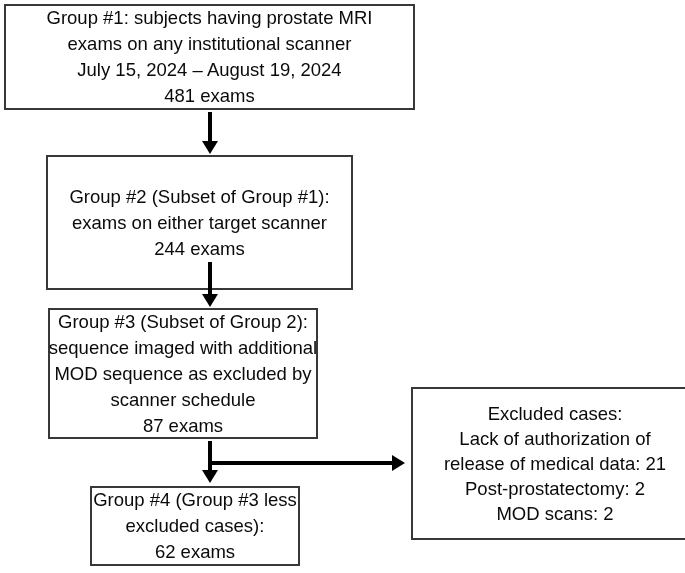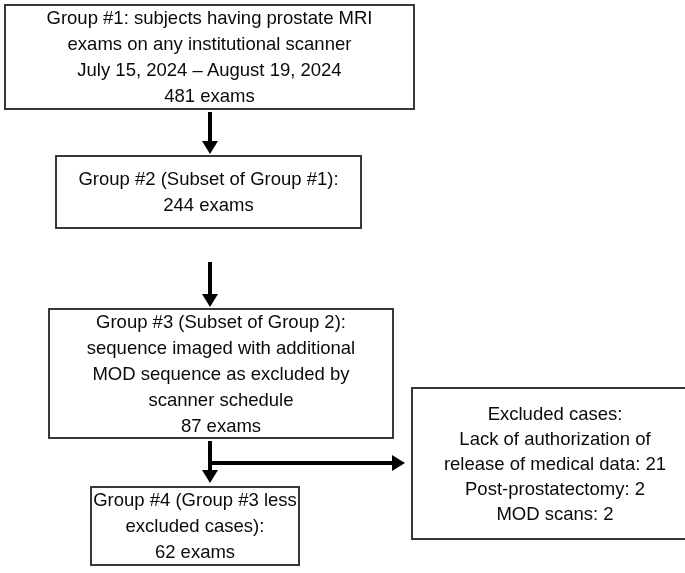--- a/index.html
+++ b/index.html
@@ -50,29 +50,30 @@
   <div class="box" style="left:4px; top:4px; width:411px; height:106px">
     <div class="ln">Group #1: subjects having prostate MRI</div>
     <div class="ln">exams on any institutional scanner</div>
     <div class="ln">July 15, 2024 – August 19, 2024</div>
     <div class="ln bold">481 exams</div>
   </div>
 
   <div class="stem-v" style="left:208px; top:112px; height:30px"></div>
   <div class="ah-down" style="left:202px; top:141px"></div>
 
-  <div class="box" style="left:55px; top:155px; width:307px; height:74px">
+  <div class="box" style="left:46px; top:155px; width:307px; height:135px">
     <div class="ln">Group #2 (Subset of Group #1):</div>
+    <div class="ln">exams on either target scanner</div>
     <div class="ln bold">244 exams</div>
   </div>
 
   <div class="stem-v" style="left:208px; top:262px; height:32px"></div>
   <div class="ah-down" style="left:202px; top:294px"></div>
 
-  <div class="box" style="left:48px; top:308px; width:346px; height:131px">
+  <div class="box" style="left:48px; top:308px; width:270px; height:131px">
     <div class="ln">Group #3 (Subset of Group 2):</div>
     <div class="ln">sequence imaged with additional</div>
     <div class="ln">MOD sequence as excluded by</div>
     <div class="ln">scanner schedule</div>
     <div class="ln bold">87 exams</div>
   </div>
 
   <div class="stem-v" style="left:208px; top:441px; height:30px"></div>
   <div class="ah-down" style="left:202px; top:470px"></div>
 

